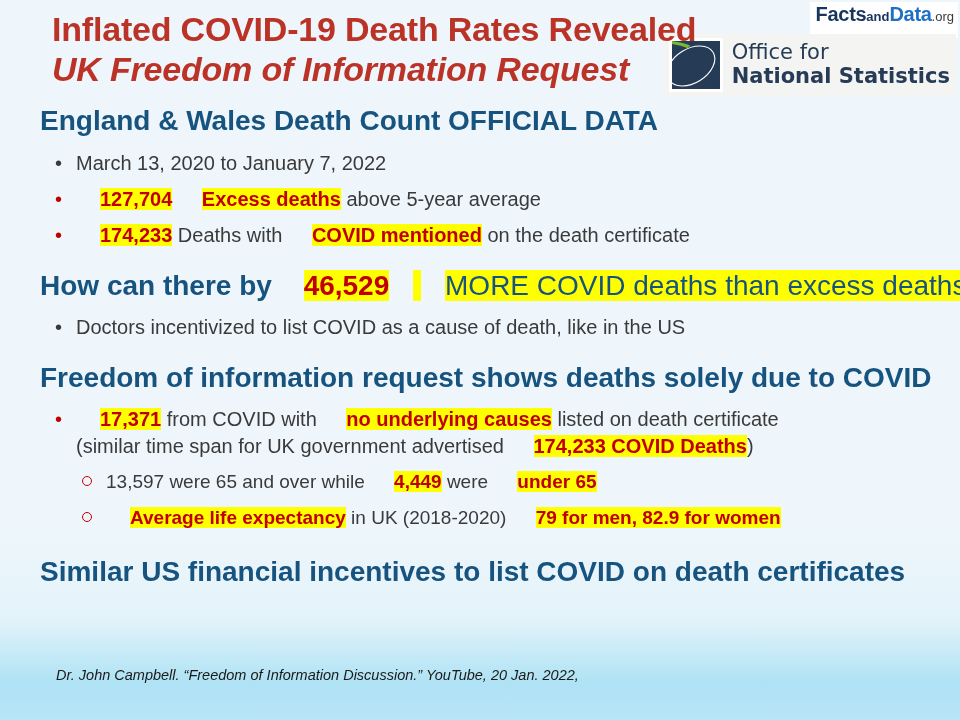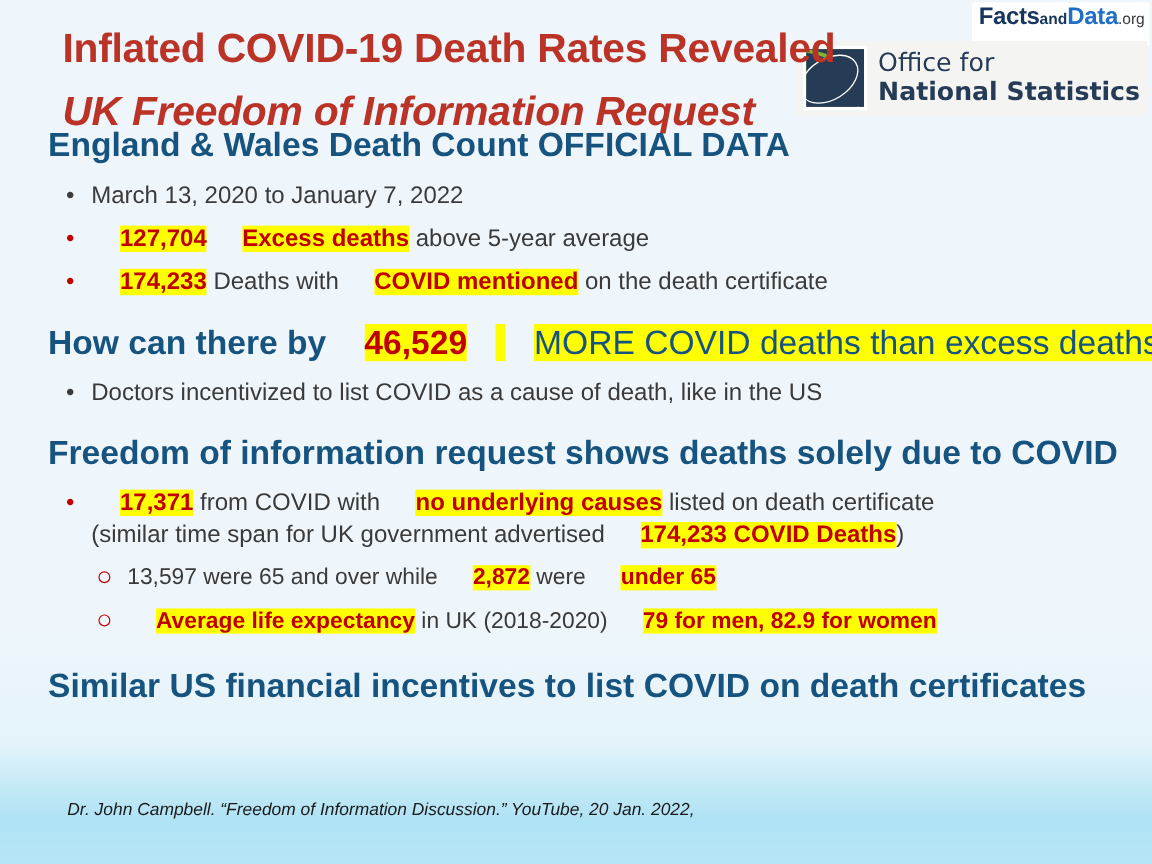--- a/index.html
+++ b/index.html
@@ -93,21 +93,20 @@
     top: 10px;
     width: 700px;
   }
   .title-1, .title-2 {
     color: #bb3326;
     font-weight: bold;
     font-size: 34px;
     line-height: 1.17;
     letter-spacing: -0.2px;
     white-space: nowrap;
-    margin-top: 12px;
   }
   .title-2 { font-style: italic; }
 
   
   .body-block {
     position: absolute;
     left: 40px;
     top: 104px;
     width: 890px;
   }
@@ -254,21 +253,21 @@
     <div class="head head-foi">Freedom of information request shows deaths solely due to COVID</div>
 
     <div class="bullets">
       <div class="bullet first">
         <span class="dot red">•</span>
         <span><span class="hl rd">17,371</span><span> from COVID with </span><span class="hl rd">no underlying causes</span><span> listed on death certificate</span><span class="sub-line2"><span>(similar time span for UK government advertised </span><span class="hl rd">174,233 COVID Deaths</span><span>)</span></span></span>
       </div>
 
       <div class="sub">
         <span class="ring"></span>
-        <span><span>13,597 were 65 and over while </span><span class="hl rd">2,872</span><span> were </span><span class="hl rd">under 65</span></span>
+        <span><span>13,597 were 65 and over while </span><span class="hl rd">4,449</span><span> were </span><span class="hl rd">under 65</span></span>
       </div>
 
 
       <div class="sub">
         <span class="ring"></span>
         <span><span class="hl rd">Average life expectancy</span><span> in UK (2018-2020)  </span><span class="hl rd">79 for men, 82.9 for women</span></span>
       </div>
     </div>
 
     <div class="head head-final">Similar US financial incentives to list COVID on death certificates</div>

